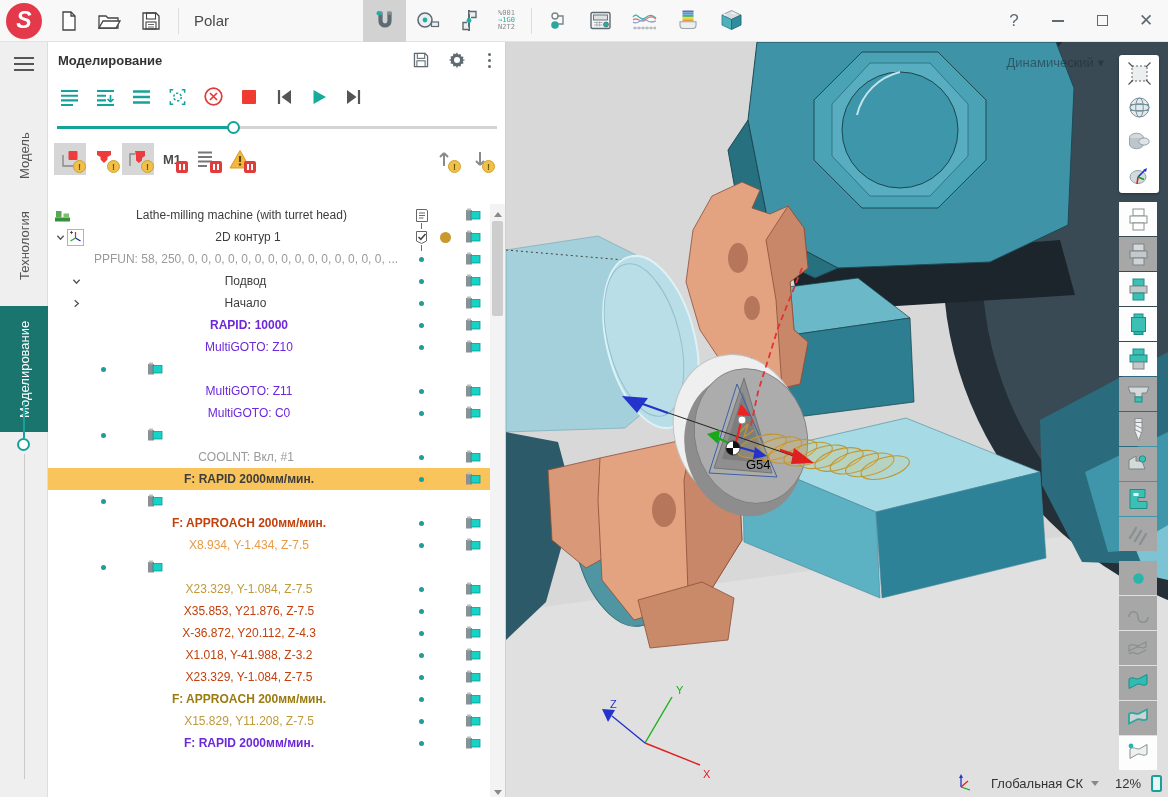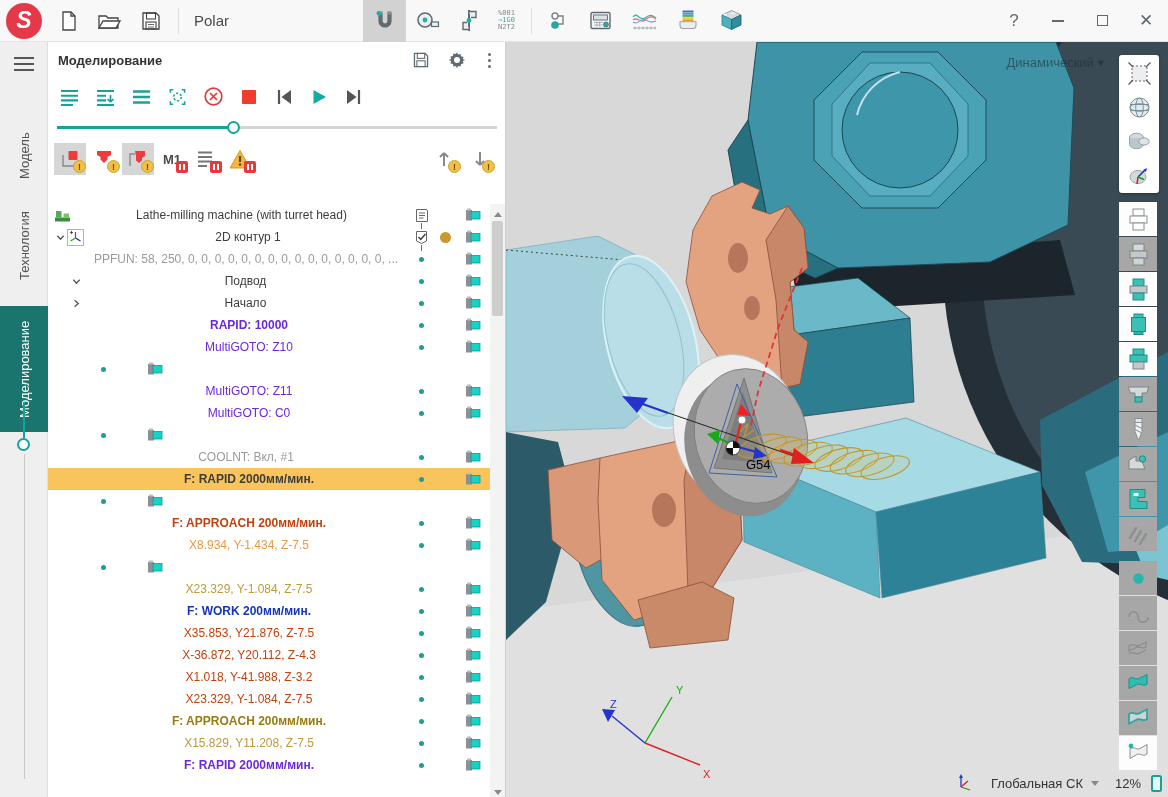--- a/index.html
+++ b/index.html
@@ -737,35 +737,20 @@
           <span class="tc c3">
             <svg width="16" height="14" viewBox="0 0 16 14">
               <rect x="1" y="2" width="6" height="10.5" fill="#8a9094"></rect>
               <rect x="2" y=".5" width="4" height="2" fill="#b9bec2"></rect>
               <rect x="6" y="3.5" width="9" height="7.5" fill="#17d3c6" stroke="#0d9a92" stroke-width=".8"></rect>
             </svg>
           </span>
         </div>
         <div class="trow">
           <span class="tind" style="width:42px"></span>
-          <span class="tl blueb b">F: WORK 200мм/мин.</span>
-          <span class="tc c1">
-            <i class="tdot"></i>
-          </span>
-          <span class="tc c2"></span>
-          <span class="tc c3">
-            <svg width="16" height="14" viewBox="0 0 16 14">
-              <rect x="1" y="2" width="6" height="10.5" fill="#8a9094"></rect>
-              <rect x="2" y=".5" width="4" height="2" fill="#b9bec2"></rect>
-              <rect x="6" y="3.5" width="9" height="7.5" fill="#17d3c6" stroke="#0d9a92" stroke-width=".8"></rect>
-            </svg>
-          </span>
-        </div>
-        <div class="trow">
-          <span class="tind" style="width:42px"></span>
           <span class="tl blue">X35.853, Y21.876, Z-7.5</span>
           <span class="tc c1">
             <i class="tdot"></i>
           </span>
           <span class="tc c2"></span>
           <span class="tc c3">
             <svg width="16" height="14" viewBox="0 0 16 14">
               <rect x="1" y="2" width="6" height="10.5" fill="#8a9094"></rect>
               <rect x="2" y=".5" width="4" height="2" fill="#b9bec2"></rect>
               <rect x="6" y="3.5" width="9" height="7.5" fill="#17d3c6" stroke="#0d9a92" stroke-width=".8"></rect>

